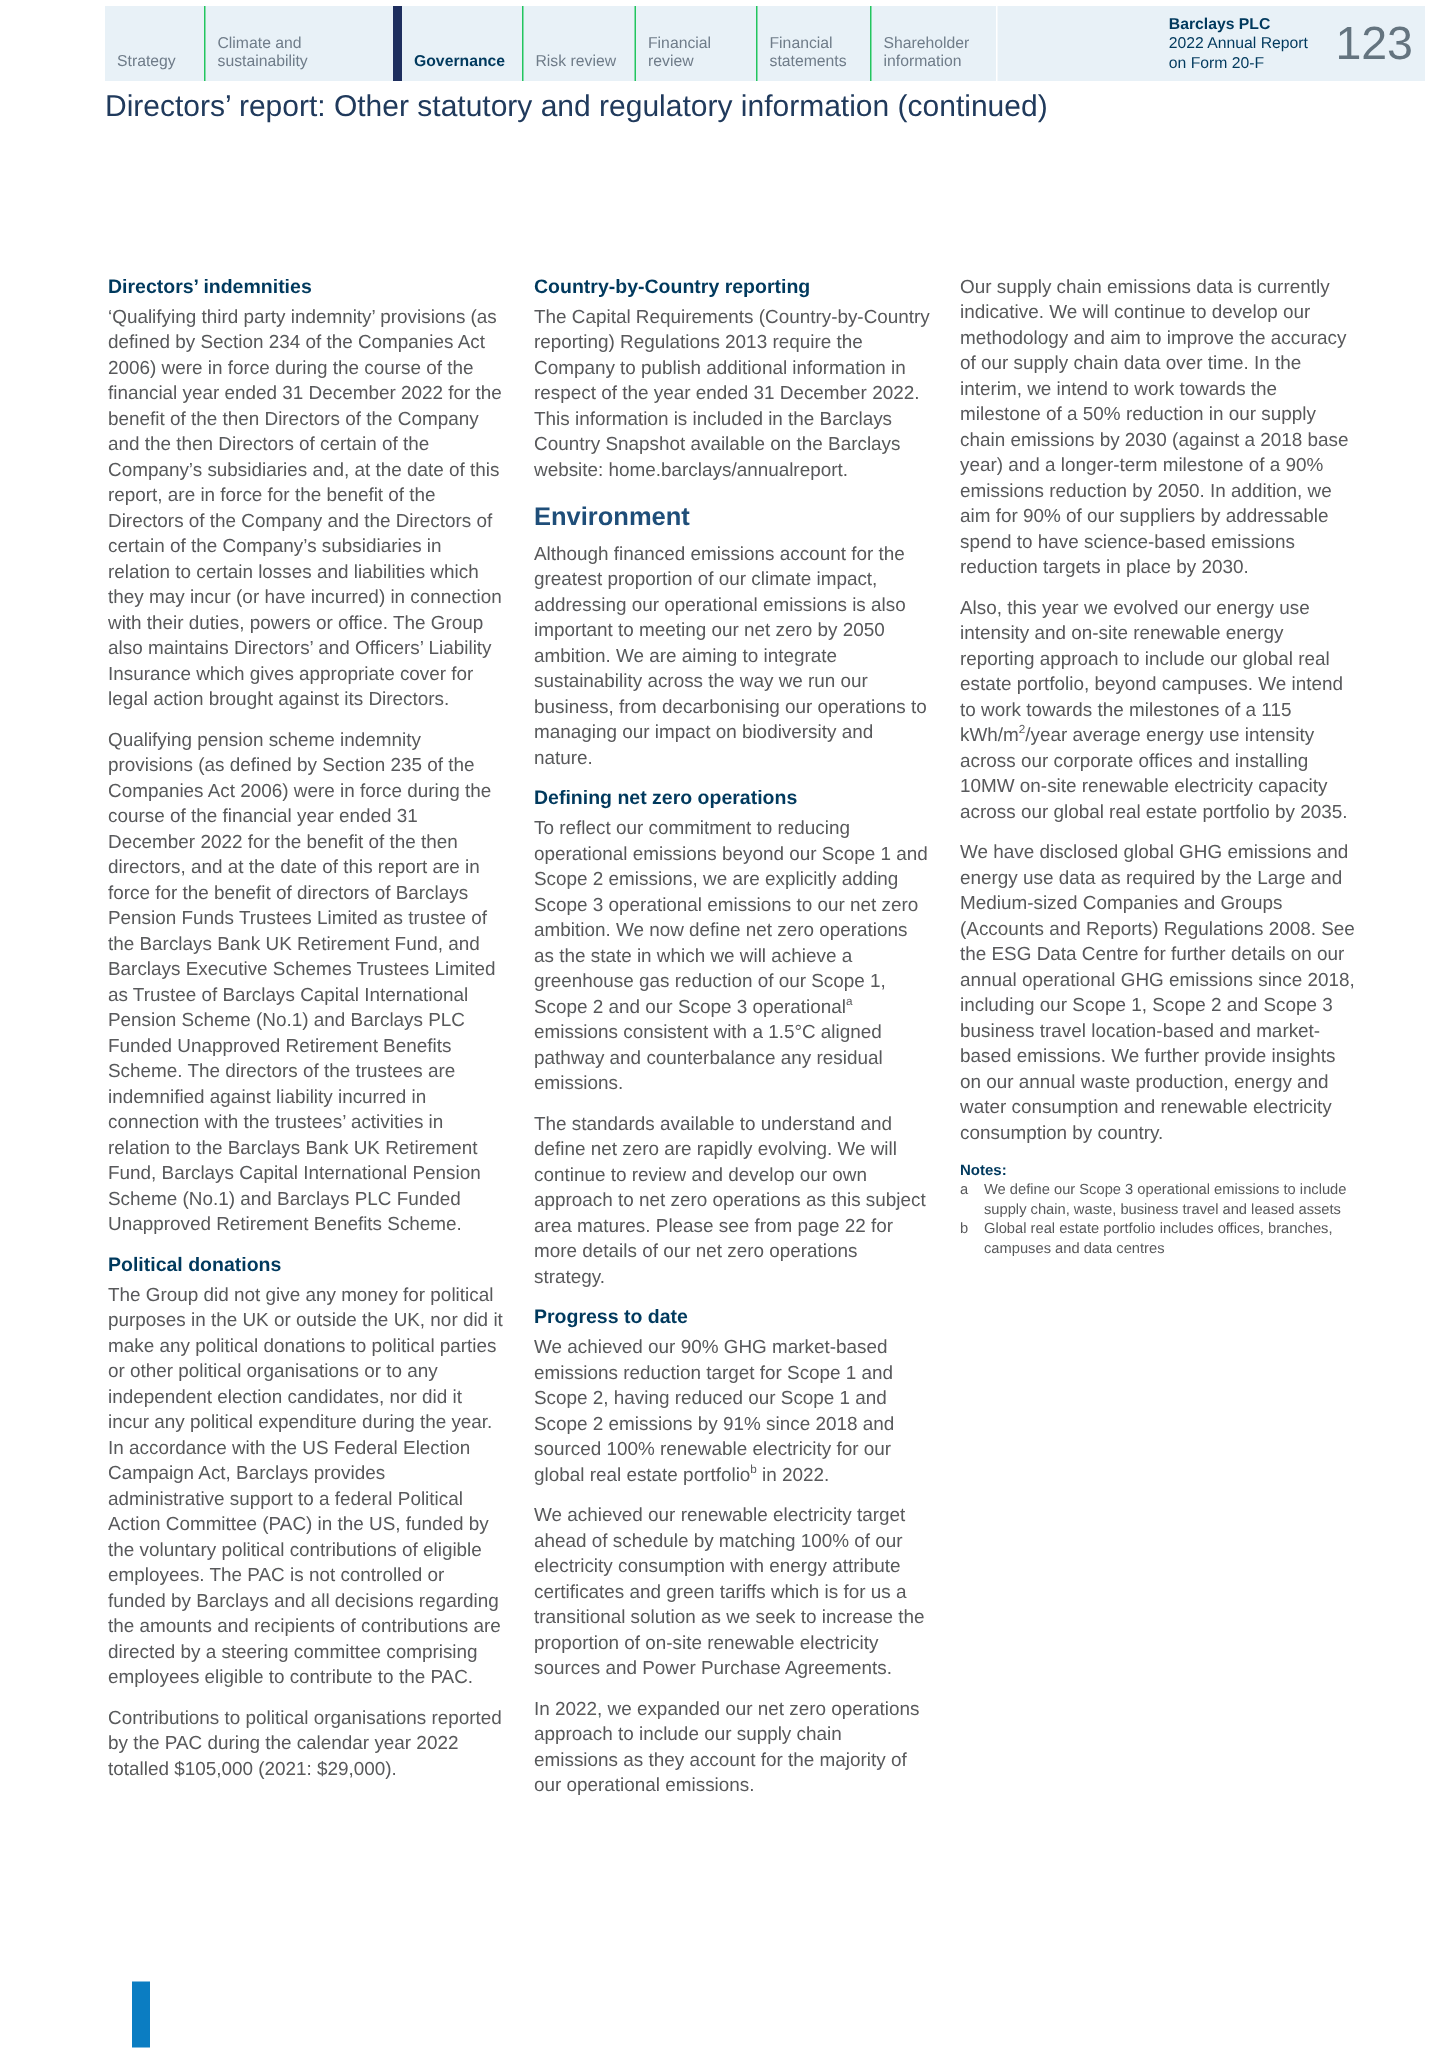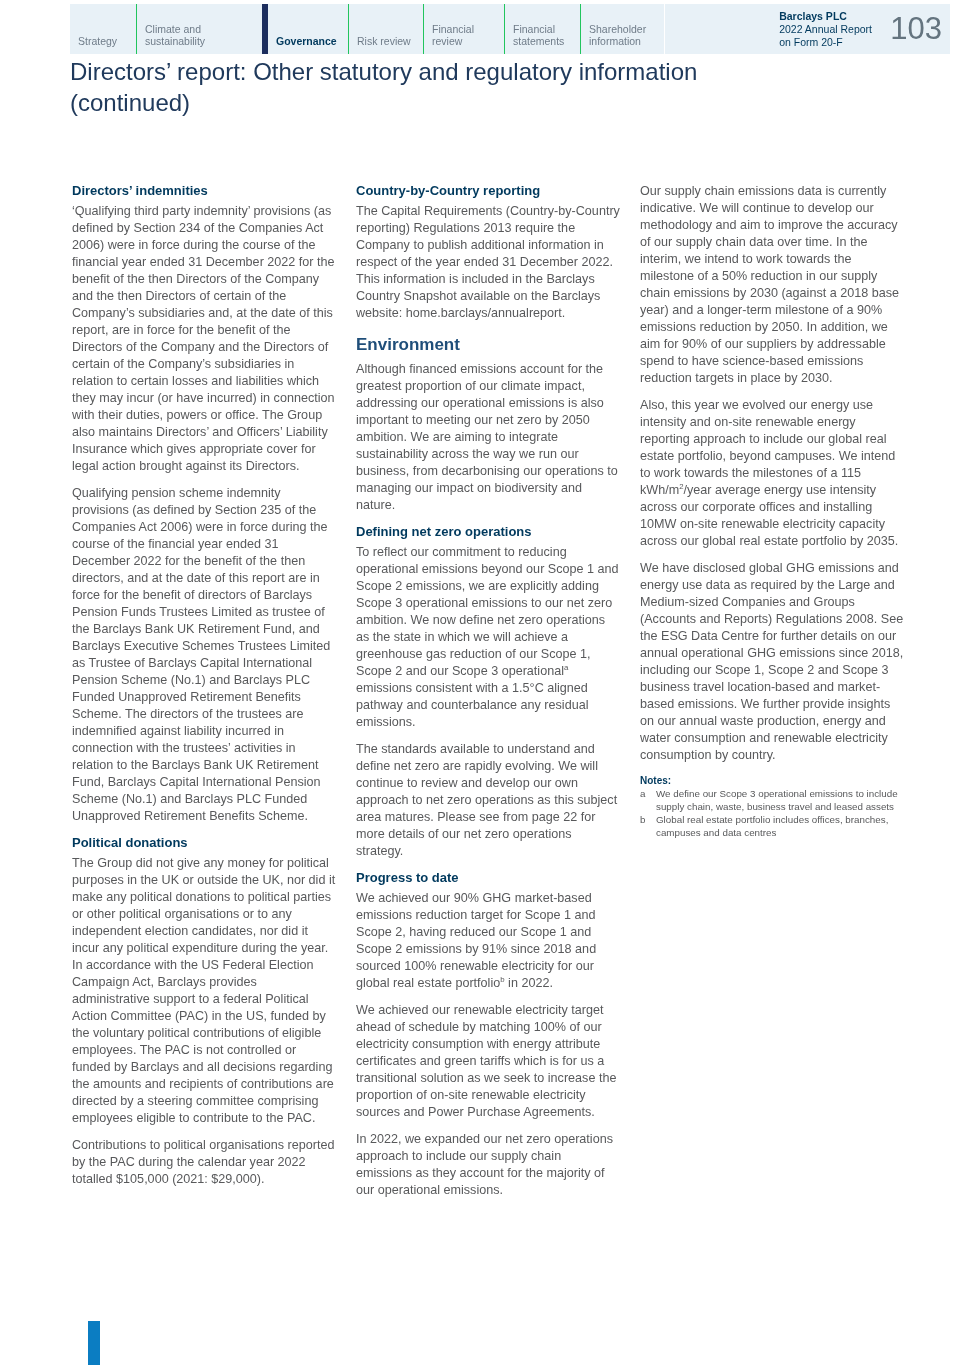--- a/index.html
+++ b/index.html
@@ -39,21 +39,21 @@
   }
   .brand-name{font-weight:bold;}
   .pagenum{
     display:flex;align-items:center;justify-content:flex-end;
     font-size:31px;font-weight:400;color:#64747f;padding-right:8px;min-width:60px;
   }
 
   
   .title{
     position:absolute;left:70px;top:56px;width:720px;margin:0;
-    font-size:24px;line-height:31px;font-weight:400;color:#203a5c;
+    font-size:20px;line-height:31px;font-weight:400;color:#203a5c;
   }
 
   
   .cols{
     position:absolute;left:72px;top:183px;width:832px;
     display:grid;grid-template-columns:repeat(3,1fr);column-gap:20px;
   }
   .col{min-width:0;}
   .col h3{
     font-size:13px;line-height:16px;color:#00395d;margin:10px 0 4px 0;
@@ -95,21 +95,21 @@
         <div class="tab">Financial review</div>
         <div class="tab">Financial statements</div>
         <div class="tab">Shareholder information</div>
       </div>
     <div class="spacer"></div>
     <div class="brand">
       <div class="brand-name">Barclays PLC</div>
       <div class="brand-line">2022 Annual Report</div>
       <div class="brand-line">on Form 20-F</div>
     </div>
-    <div class="pagenum">103</div>
+    <div class="pagenum">123</div>
   </header>
 
   <h1 class="title">Directors’ report: Other statutory and regulatory information (continued)</h1>
 
   <main class="cols">
     <div class="col">
         <h3>Directors’ indemnities</h3>
         <p>‘Qualifying third party indemnity’ provisions (as defined by Section 234 of the Companies Act 2006) were in force during the course of the financial year ended 31 December 2022 for the benefit of the then Directors of the Company and the then Directors of certain of the Company’s subsidiaries and, at the date of this report, are in force for the benefit of the Directors of the Company and the Directors of certain of the Company’s subsidiaries in relation to certain losses and liabilities which they may incur (or have incurred) in connection with their duties, powers or office. The Group also maintains Directors’ and Officers’ Liability Insurance which gives appropriate cover for legal action brought against its Directors.</p>
         <p>Qualifying pension scheme indemnity provisions (as defined by Section 235 of the Companies Act 2006) were in force during the course of the financial year ended 31 December 2022 for the benefit of the then directors, and at the date of this report are in force for the benefit of directors of Barclays Pension Funds Trustees Limited as trustee of the Barclays Bank UK Retirement Fund, and Barclays Executive Schemes Trustees Limited as Trustee of Barclays Capital International Pension Scheme (No.1) and Barclays PLC Funded Unapproved Retirement Benefits Scheme. The directors of the trustees are indemnified against liability incurred in connection with the trustees’ activities in relation to the Barclays Bank UK Retirement Fund, Barclays Capital International Pension Scheme (No.1) and Barclays PLC Funded Unapproved Retirement Benefits Scheme.</p>
         <h3>Political donations</h3>

